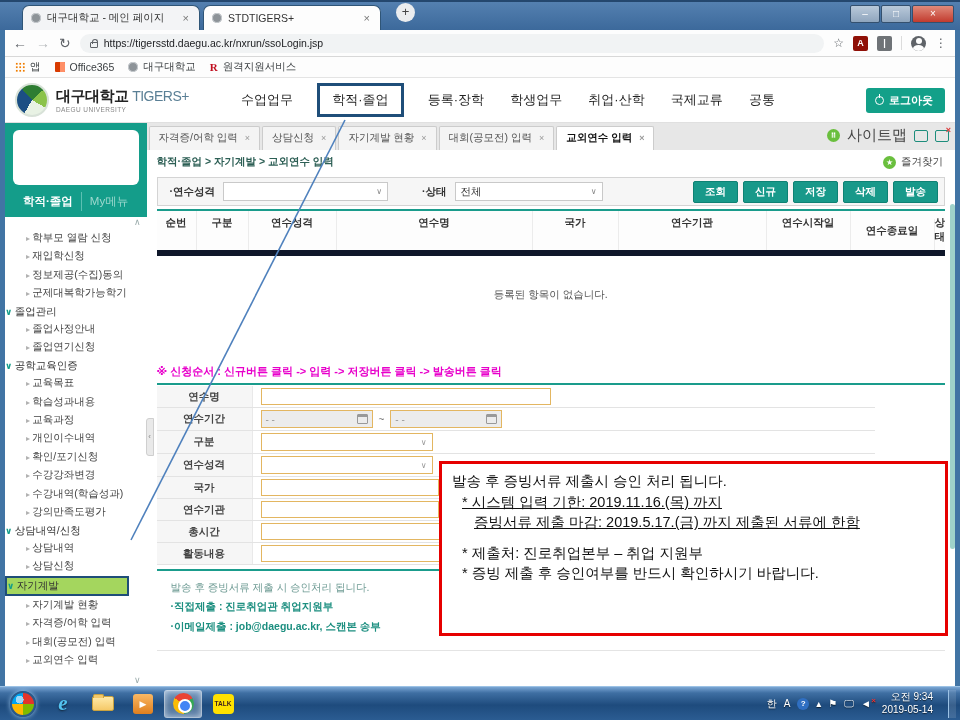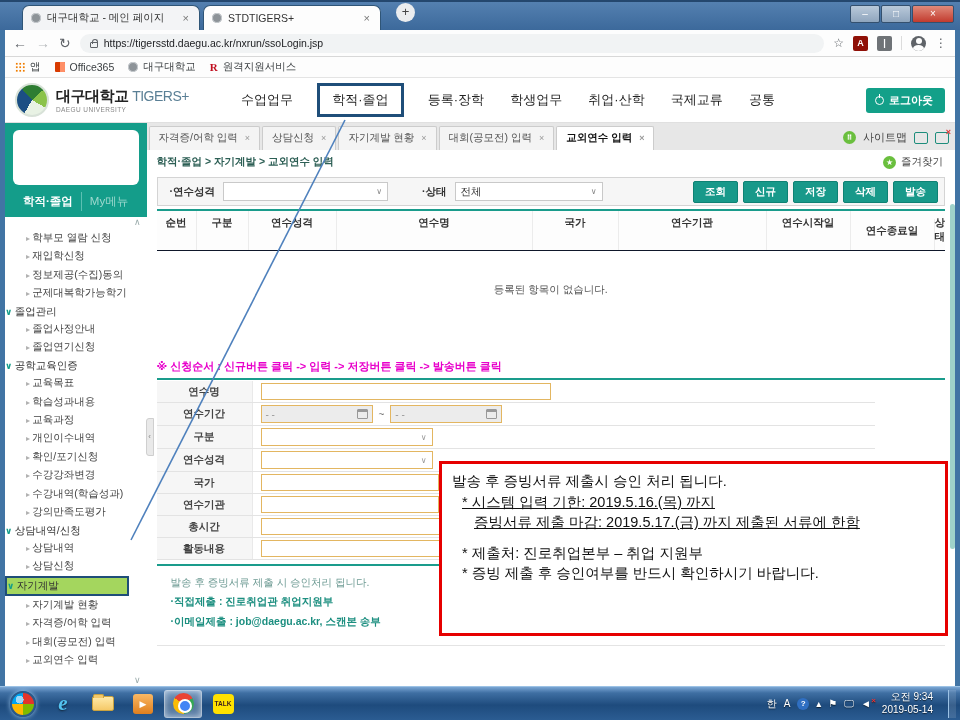--- a/index.html
+++ b/index.html
@@ -108,21 +108,21 @@
   .content { flex:1; display:flex; flex-direction:column; background:#fff; position:relative; }
   .tabstrip { height:27px; background:#e7e7e7; display:flex; align-items:flex-end; padding:0 6px 0 2px; }
   .ctab { display:flex; align-items:center; gap:7px; font-size:10.5px; color:#555;
     background:#f4f4f4; border:1px solid #ccc; border-bottom:none; padding:4px 9px 5px; margin-right:2px;
     border-radius:2px 2px 0 0; white-space:nowrap; }
   .ctab .x { color:#999; font-size:9px; }
   .ctab.active { background:#fff; color:#111; font-weight:bold; }
   .strip-right { margin-left:auto; display:flex; align-items:center; gap:7px; padding-bottom:5px; }
   .sitemap-ic { width:13px; height:13px; border-radius:50%; background:#6abf3e; color:#fff; font-size:7px;
     line-height:13px; text-align:center; font-weight:bold; }
-  .strip-right .lbl { font-size:11px; color:#444; }
+  .strip-right .lbl { font-size:15px; color:#444; }
   .mini-win { width:14px; height:12px; border:1.5px solid #1d8d7c; border-radius:2px; position:relative; }
   .mini-win.dual::after { content:"×"; position:absolute; right:-3px; top:-6px; color:#d33; font-size:9px; font-weight:bold; }
   .crumb-row { height:24px; display:flex; align-items:center; padding:0 12px 0 10px; }
   .crumb { font-size:10.5px; font-weight:bold; color:#2d5f55; }
   .crumb-right { margin-left:auto; display:flex; align-items:center; gap:5px; }
   .fav-ic { width:13px; height:13px; border-radius:50%; background:#6abf3e; color:#fff; font-size:8px;
     line-height:13px; text-align:center; }
   .crumb-right .lbl { font-size:10.5px; color:#444; }
 
   .inner { padding:3px 10px 0 10px; position:relative; flex:1; }
@@ -131,21 +131,21 @@
   .flabel-i { font-size:10.5px; font-weight:bold; color:#333; }
   .fsel { background:#fff; border:1px solid #c9c9c9; height:19px; display:flex; align-items:center;
     font-size:10.5px; color:#333; padding:0 5px; justify-content:space-between; }
   .fsel .chev { color:#888; font-size:8px; }
   .fsel.w1 { width:165px; margin-right:26px; }
   .fsel.w2 { width:148px; }
   .btn-group { margin-left:auto; display:flex; gap:5px; }
   .tbtn { background:#18998a; border:1px solid #0e8274; color:#fff; font-size:10.5px; font-weight:bold;
     padding:3px 11px; border-radius:2px; }
 
-  .grid-head { display:flex; border-top:2px solid #1a9c8c; border-bottom:1px solid #0f172a;
+  .grid-head { display:flex; border-top:2px solid #1a9c8c; border-bottom:6px solid #0f172a;
     margin-top:3px; background:#fdfdfd; }
   .gh { font-size:10.5px; font-weight:bold; color:#333; text-align:center; padding:5px 0 6px;
     border-right:1px solid #ececec; }
   .gh:nth-child(1){flex:0 0 40px;} .gh:nth-child(2){flex:0 0 52px;} .gh:nth-child(3){flex:0 0 88px;}
   .gh:nth-child(4){flex:0 0 196px;} .gh:nth-child(5){flex:0 0 86px;} .gh:nth-child(6){flex:0 0 148px;}
   .gh:nth-child(7){flex:0 0 84px;} .gh:nth-child(8){flex:0 0 84px;margin-top:8px;} .gh:nth-child(9){flex:1; border-right:none;}
   .empty-zone { height:85px; text-align:center; padding-top:32px; font-size:10.5px; color:#555; }
 
   .notice { margin-top:23px; font-size:11px; font-weight:bold; color:#e800cb; }
   .teal-line { border-top:2px solid #1a9c8c; margin-top:4px; }
@@ -500,21 +500,21 @@
         </div>
         <div class="content-endline"></div>
         <div class="cscroll"></div>
       </div>
     </div>
   </div>
 </div>
 
 <div class="red-box">
   <div>발송 후 증빙서류 제출시 승인 처리 됩니다.</div>
-  <div class="ul ind1">* 시스템 입력 기한: 2019.5.16.(목) 까지</div>
+  <div class="ul ind1">* 시스템 입력 기한: 2019.11.16.(목) 까지</div>
   <div class="ul ind2">증빙서류 제출 마감: 2019.5.17.(금) 까지 제출된 서류에 한함</div>
   <div class="gap"></div>
   <div class="ind1">* 제출처: 진로취업본부 – 취업 지원부</div>
   <div class="ind1">* 증빙 제출 후 승인여부를 반드시 확인하시기 바랍니다.</div>
 </div>
 
 <svg class="anno-svg">
   <line x1="345" y1="120" x2="131" y2="540" stroke="#4f81bd" stroke-width="1.6"></line>
 </svg>
 

